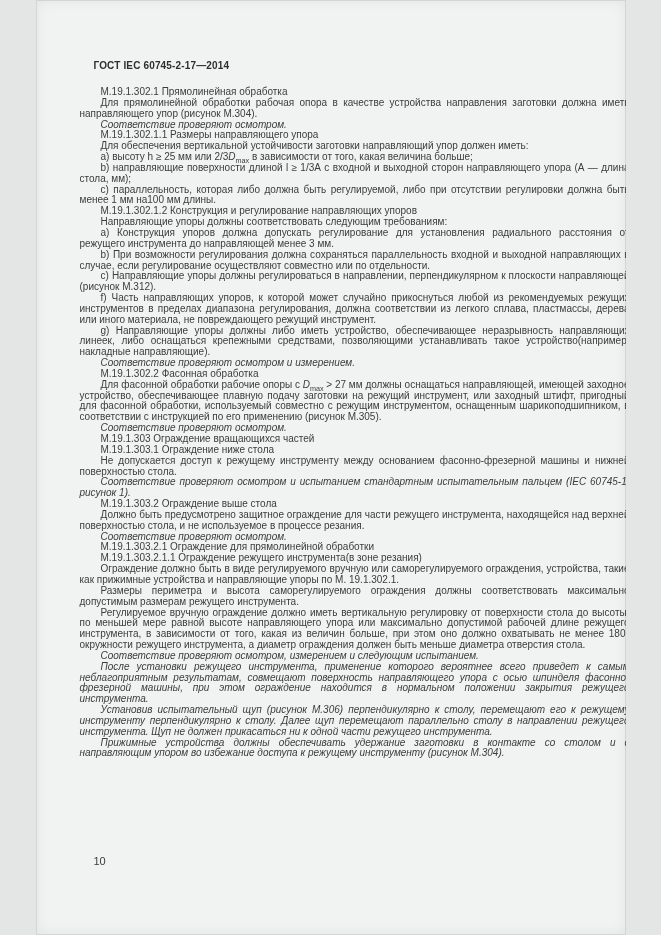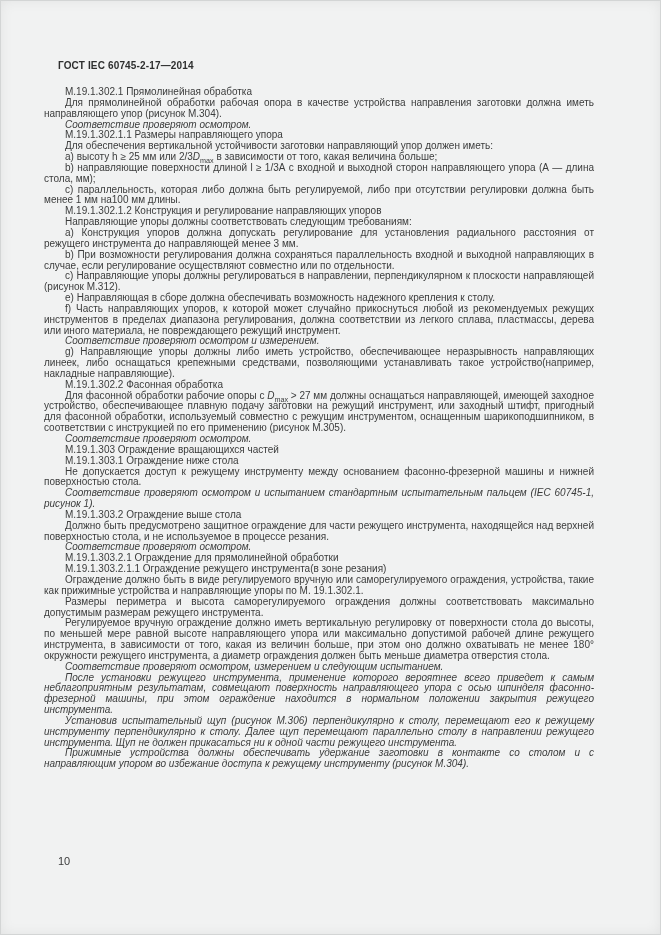--- a/index.html
+++ b/index.html
@@ -3,21 +3,21 @@
 <meta charset="utf-8">
 <style>
   html, body {
     margin: 0;
     padding: 0;
     background: #e4e5e5;
     font-family: "Liberation Sans", sans-serif;
   }
   .page {
     position: relative;
-    width: 661px;
+    width: 590px;
     height: 935px;
     margin: 0 auto;
     background: #f1f2f2;
     box-sizing: border-box;
     box-shadow: inset 0 0 0 1px #d3d5d5, inset 0 0 14px rgba(0,0,0,0.07);
     overflow: hidden;
   }
   .doc-header {
     position: absolute;
     left: 58px;
@@ -70,24 +70,23 @@
       <p class="para">М.19.1.302.1.1 Размеры направляющего упора</p>
       <p class="para">Для обеспечения вертикальной устойчивости заготовки направляющий упор должен иметь:</p>
       <p class="para">а) высоту h ≥ 25 мм или 2/3<i>D</i><sub>max</sub> в зависимости от того, какая величина больше;</p>
       <p class="para">b) направляющие поверхности длиной l ≥ 1/3А с входной и выходной сторон направляющего упора (А — длина стола, мм);</p>
       <p class="para">с) параллельность, которая либо должна быть регулируемой, либо при отсутствии регулировки должна быть менее 1 мм на100 мм длины.</p>
       <p class="para">М.19.1.302.1.2 Конструкция и регулирование направляющих упоров</p>
       <p class="para">Направляющие упоры должны соответствовать следующим требованиям:</p>
       <p class="para">а) Конструкция упоров должна допускать регулирование для установления радиального расстояния от режущего инструмента до направляющей менее 3 мм.</p>
       <p class="para">b) При возможности регулирования должна сохраняться параллельность входной и выходной направляющих в случае, если регулирование осуществляют совместно или по отдельности.</p>
       <p class="para">с) Направляющие упоры должны регулироваться в направлении, перпендикулярном к плоскости направляющей (рисунок М.312).</p>
-      <p class="para">е) Направляющая в сборе должна обеспечивать возможность надежного крепления к столу.</p>
       <p class="para">f) Часть направляющих упоров, к которой может случайно прикоснуться любой из рекомендуемых режущих инструментов в пределах диапазона регулирования, должна соответствии из легкого сплава, пластмассы, дерева или иного материала, не повреждающего режущий инструмент.</p>
+      <p class="para">g) Направляющие упоры должны либо иметь устройство, обеспечивающее неразрывность направляющих линеек, либо оснащаться крепежными средствами, позволяющими устанавливать такое устройство(например, накладные направляющие).</p>
       <p class="para it">Соответствие проверяют осмотром и измерением.</p>
-      <p class="para">g) Направляющие упоры должны либо иметь устройство, обеспечивающее неразрывность направляющих линеек, либо оснащаться крепежными средствами, позволяющими устанавливать такое устройство(например, накладные направляющие).</p>
       <p class="para">М.19.1.302.2 Фасонная обработка</p>
       <p class="para">Для фасонной обработки рабочие опоры с <i>D</i><sub>max</sub> &gt; 27 мм должны оснащаться направляющей, имеющей заходное устройство, обеспечивающее плавную подачу заготовки на режущий инструмент, или заходный штифт, пригодный для фасонной обработки, используемый совместно с режущим инструментом, оснащенным шарикоподшипником, в соответствии с инструкцией по его применению (рисунок М.305).</p>
       <p class="para it">Соответствие проверяют осмотром.</p>
       <p class="para">М.19.1.303 Ограждение вращающихся частей</p>
       <p class="para">М.19.1.303.1 Ограждение ниже стола</p>
       <p class="para">Не допускается доступ к режущему инструменту между основанием фасонно-фрезерной машины и нижней поверхностью стола.</p>
       <p class="para it">Соответствие проверяют осмотром и испытанием стандартным испытательным пальцем (IEC 60745-1, рисунок 1).</p>
       <p class="para">М.19.1.303.2 Ограждение выше стола</p>
       <p class="para">Должно быть предусмотрено защитное ограждение для части режущего инструмента, находящейся над верхней поверхностью стола, и не используемое в процессе резания.</p>
       <p class="para it">Соответствие проверяют осмотром.</p>

